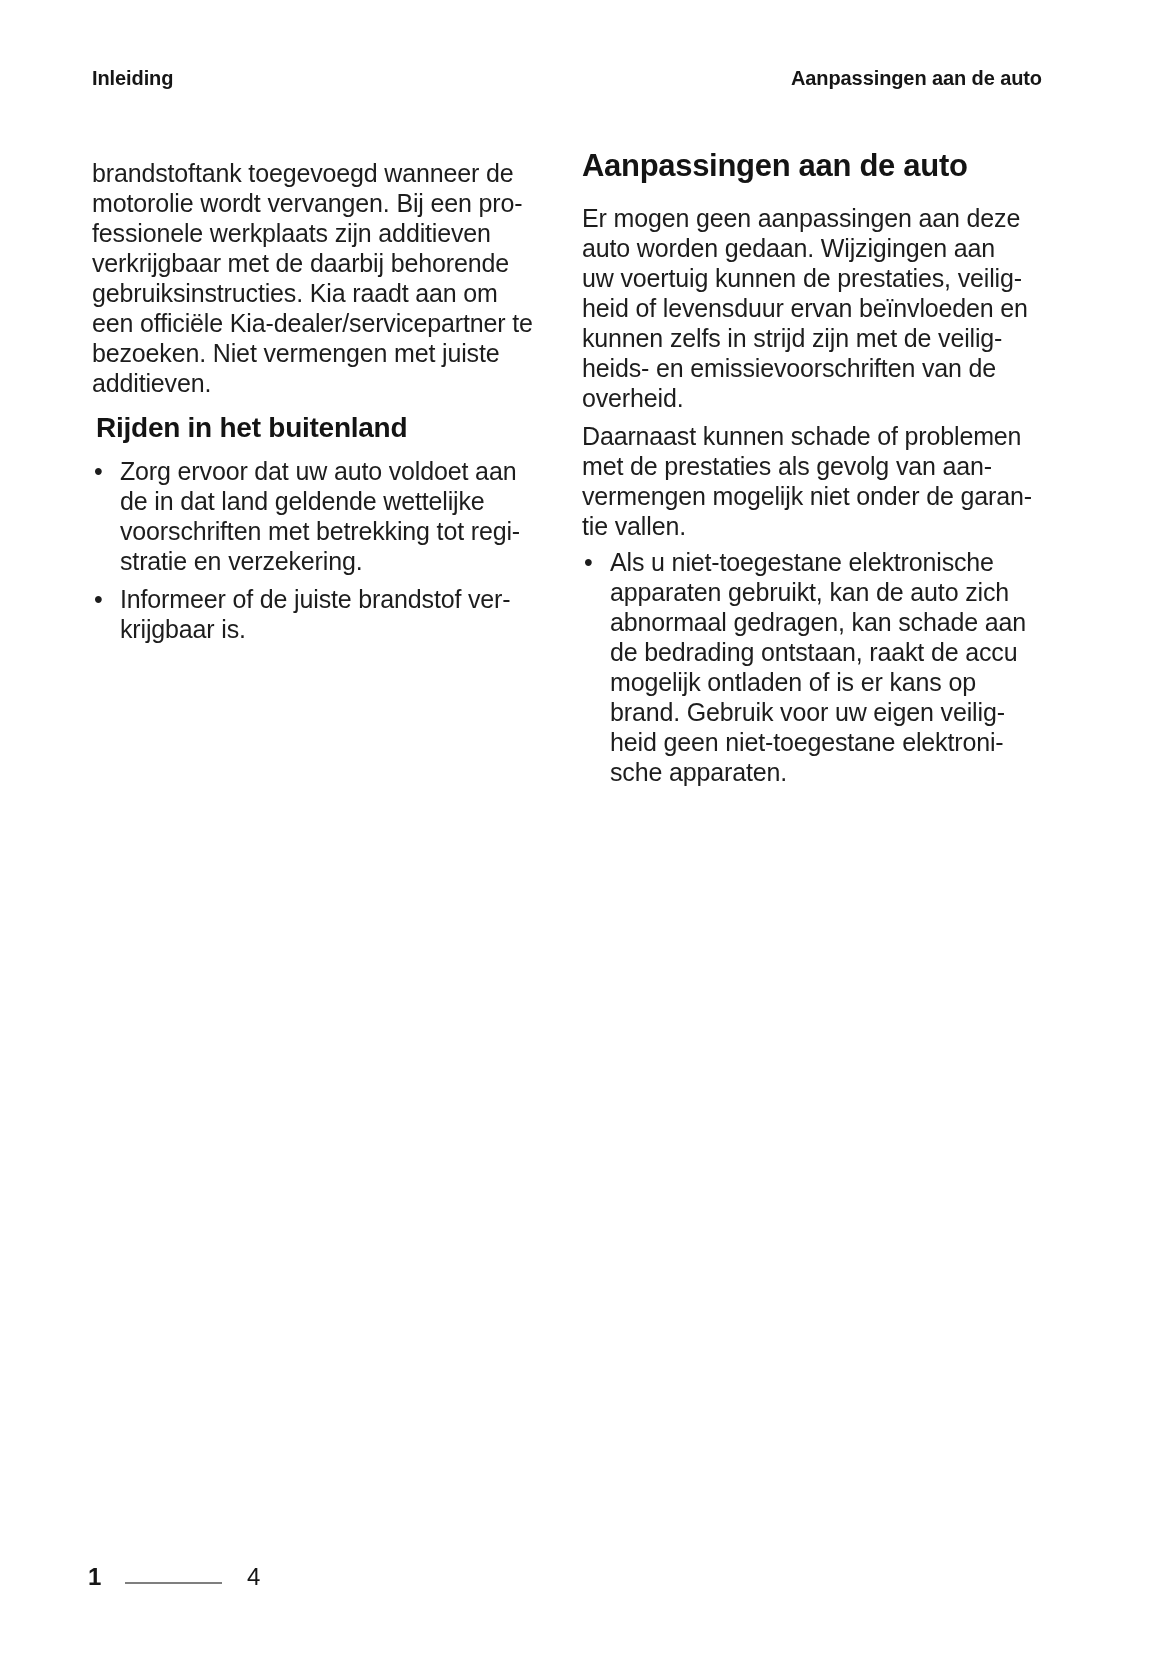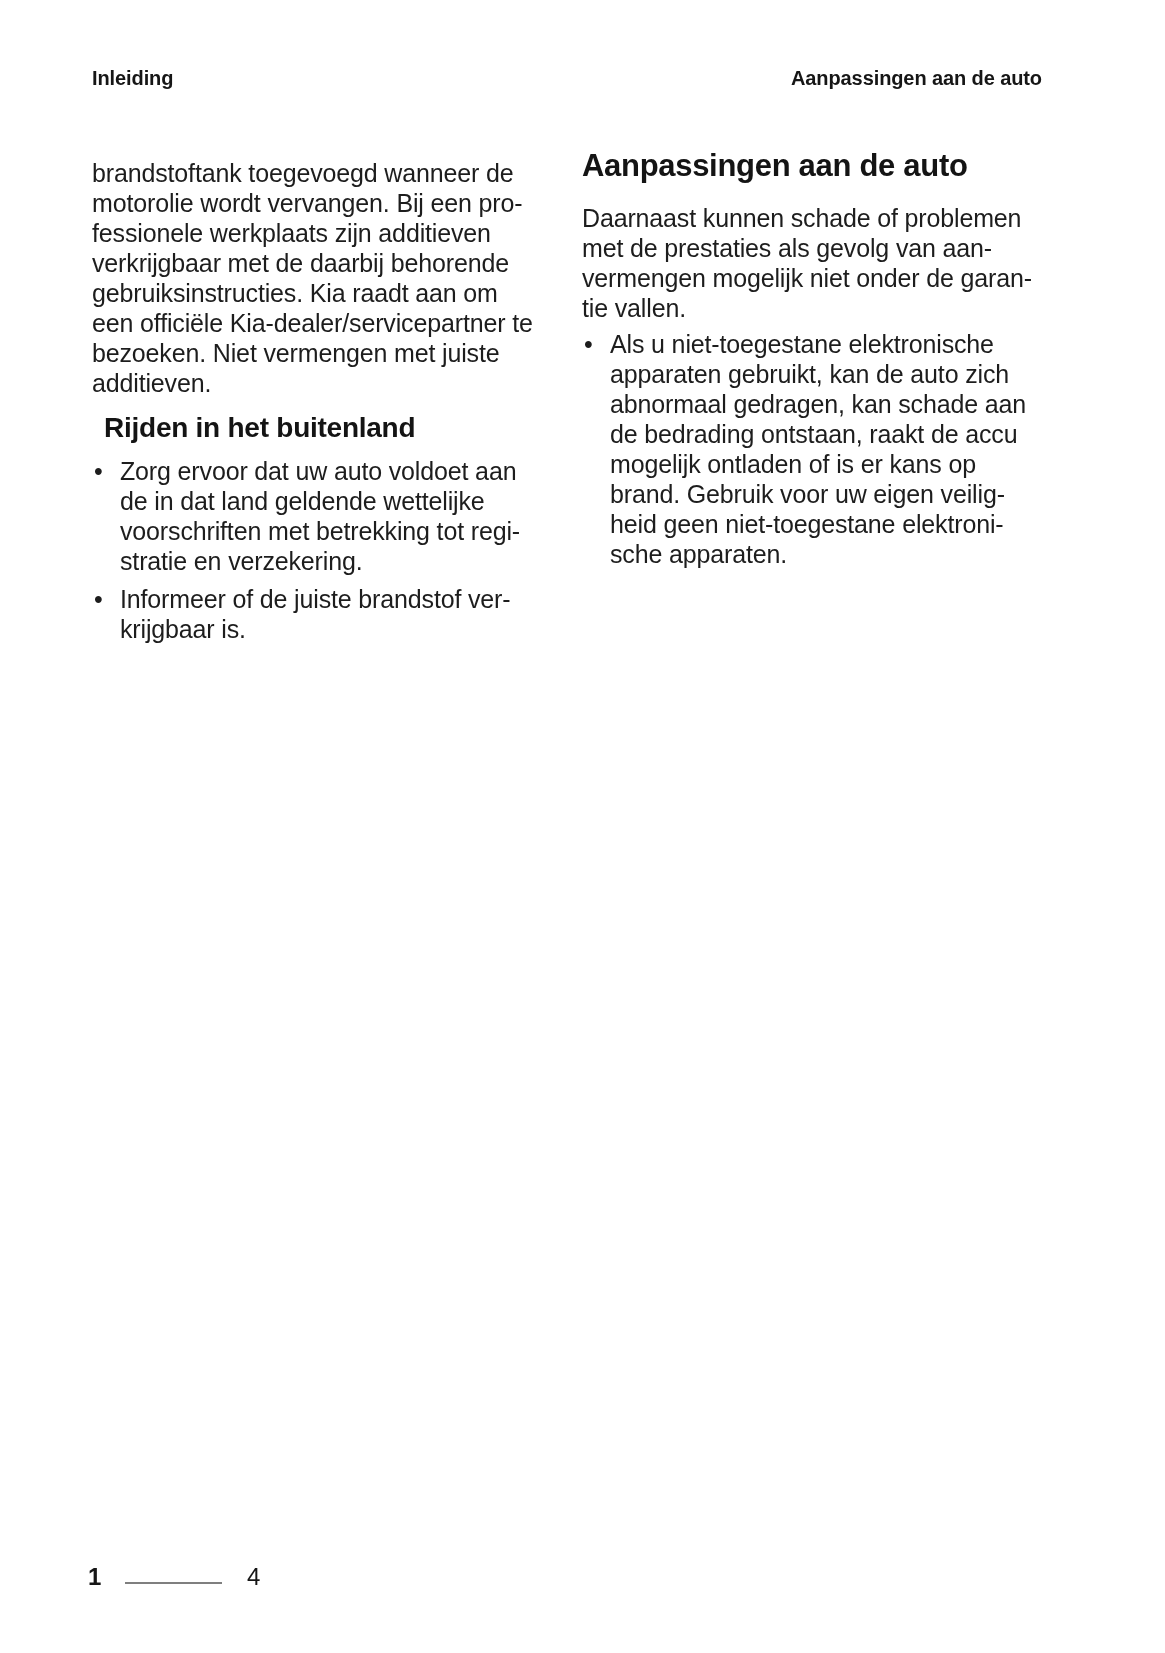--- a/index.html
+++ b/index.html
@@ -56,21 +56,21 @@
   }
   h2.main-heading {
     margin: 0 0 18px 0;
     font-size: 31px;
     line-height: 38px;
     font-weight: 700;
     letter-spacing: -0.3px;
     color: #141414;
   }
   h3.sub-heading {
-    margin: 14px 0 12px 12px;
+    margin: 14px 0 12px 4px;
     font-size: 28px;
     line-height: 32px;
     font-weight: 700;
     letter-spacing: -0.25px;
     color: #141414;
   }
   ul.bullet-list {
     margin: 8px 0 0 0;
     padding: 0;
     list-style: none;
@@ -153,20 +153,27 @@
       <li>
         <span class="bullet-marker">•</span>
         <span class="body-text">Informeer of de juiste brandstof ver-
 krijgbaar is.</span>
       </li>
     </ul>
   </section>
 
   <section class="col col-right">
     <h2 class="main-heading">Aanpassingen aan de auto</h2>
+    <p class="body-text">Er mogen geen aanpassingen aan deze
+auto worden gedaan. Wijzigingen aan
+uw voertuig kunnen de prestaties, veilig-
+heid of levensduur ervan beïnvloeden en
+kunnen zelfs in strijd zijn met de veilig-
+heids- en emissievoorschriften van de
+overheid.</p>
     <p class="body-text para-gap">Daarnaast kunnen schade of problemen
 met de prestaties als gevolg van aan-
 vermengen mogelijk niet onder de garan-
 tie vallen.</p>
     <ul class="bullet-list">
       <li>
         <span class="bullet-marker">•</span>
         <span class="body-text">Als u niet-toegestane elektronische
 apparaten gebruikt, kan de auto zich
 abnormaal gedragen, kan schade aan

